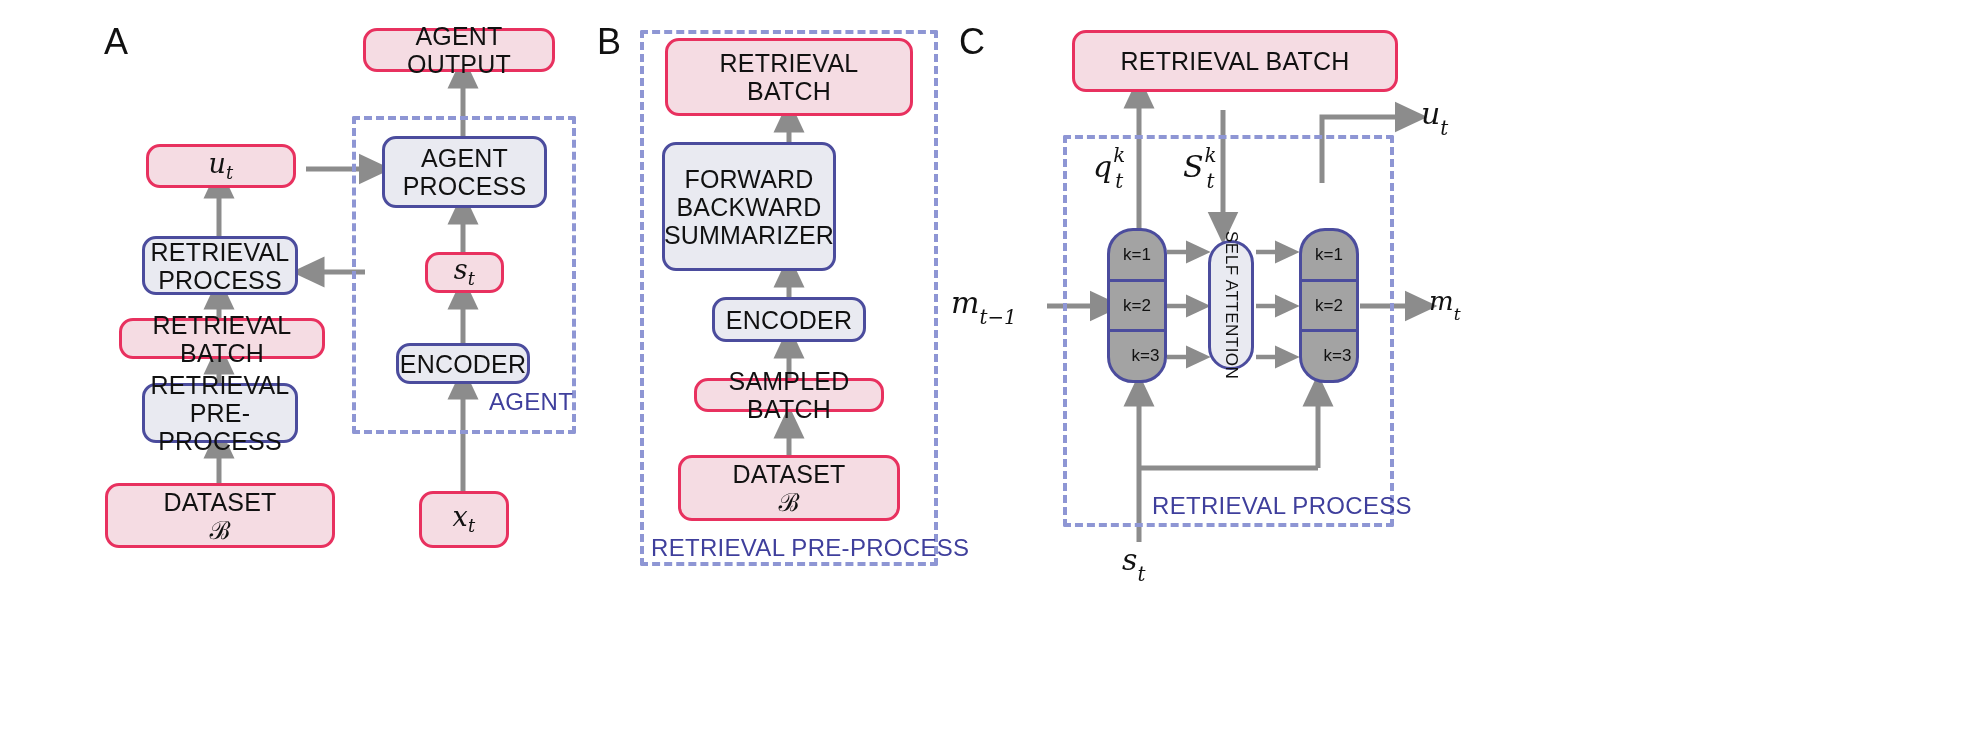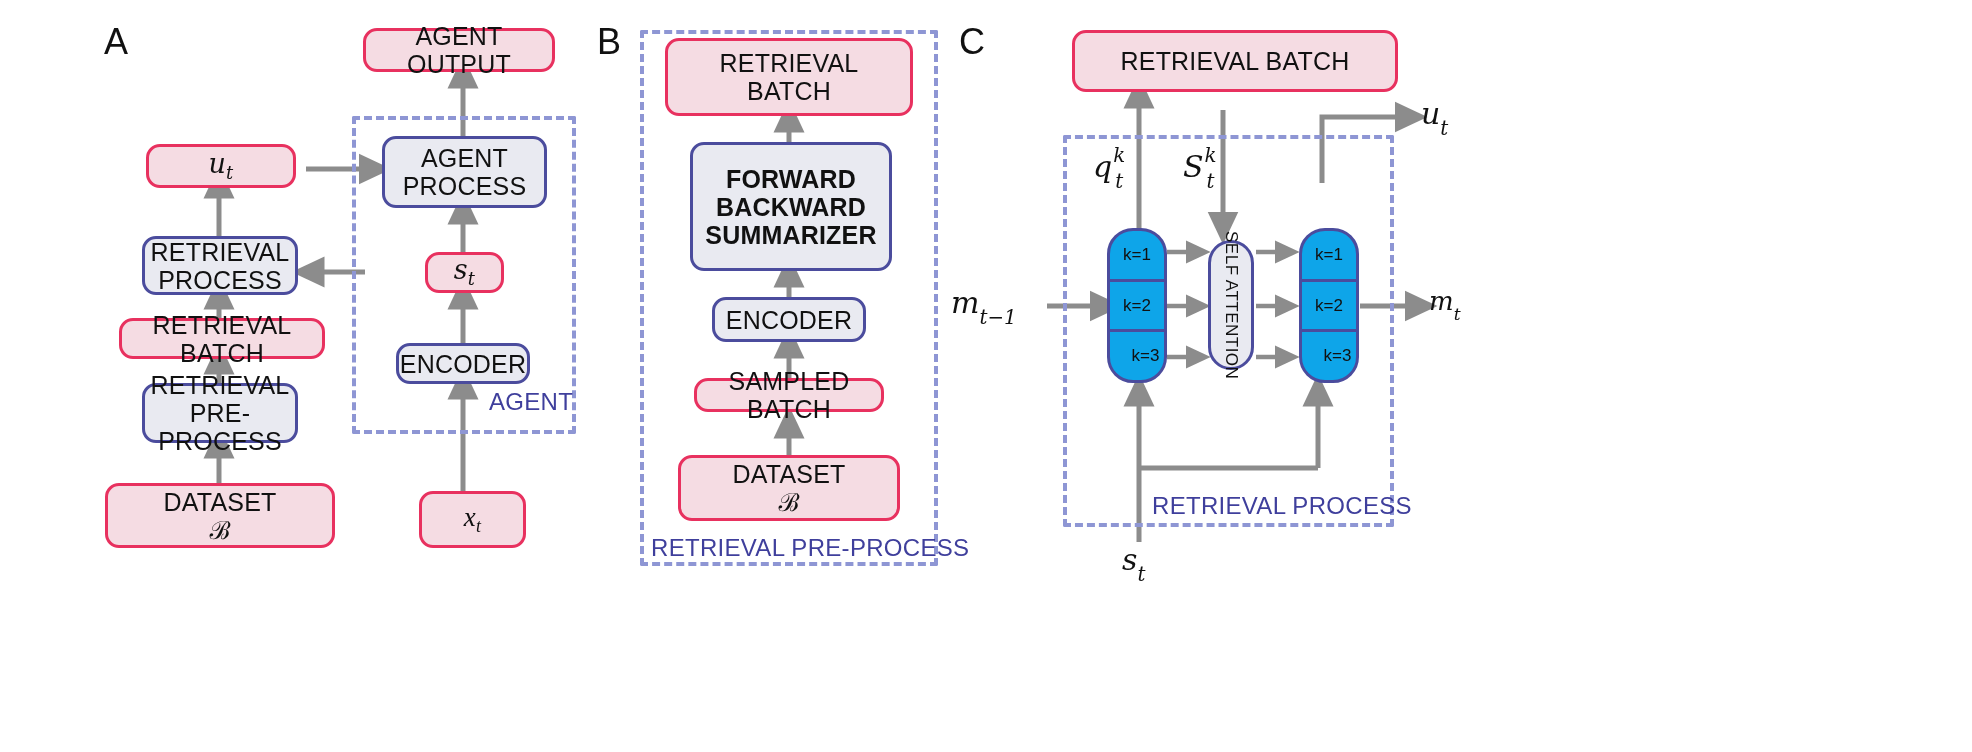--- a/index.html
+++ b/index.html
@@ -94,21 +94,21 @@
     color: #111;
     white-space: nowrap;
     line-height: 1;
   }
 
   
   .memstack {
     position: absolute;
     box-sizing: border-box;
     border: 3.5px solid #4b4c9d;
-    background: #0ea5e9;
+    background: #a3a3a3;
     border-radius: 26px 26px 26px 26px;
     display: flex;
     flex-direction: column;
     overflow: hidden;
   }
   .memcell {
     flex: 1 1 0;
     display: flex;
     align-items: center;
     justify-content: center;
@@ -238,33 +238,33 @@
 PROCESS</div>
 
   <div class="node pink" style="left:119px; top:318px; width:206px; height:41px;">RETRIEVAL BATCH</div>
 
   <div class="node blue" style="left:142px; top:383px; width:156px; height:60px;">RETRIEVAL
 PRE-PROCESS</div>
 
   <div class="node pink" style="left:105px; top:483px; width:230px; height:65px;">DATASET
 ℬ</div>
 
-  <div class="node pink math" style="left:419px; top:491px; width:107px; height:57px;font-family:Liberation Serif, serif;">
+  <div class="node pink math" style="left:419px; top:491px; width:90px; height:57px;">
     <span>x<sub>t</sub></span>
   </div>
 
   <div class="panel-letter" style="left:597px; top:24px;">B</div>
 
   <div class="group" style="left:640px; top:30px; width:298px; height:536px;"></div>
   <div class="group-label" style="left:651px; top:534px;">RETRIEVAL PRE-PROCESS</div>
 
   <div class="node pink" style="left:665px; top:38px; width:248px; height:78px;">RETRIEVAL
 BATCH</div>
 
-  <div class="node blue" style="left:690px; top:142px; width:202px; height:129px;font-weight:bold;">FORWARD
+  <div class="node blue" style="left:662px; top:142px; width:174px; height:129px;">FORWARD
 BACKWARD
 SUMMARIZER</div>
 
   <div class="node blue" style="left:712px; top:297px; width:154px; height:45px;">ENCODER</div>
 
   <div class="node pink" style="left:694px; top:378px; width:190px; height:34px;">SAMPLED BATCH</div>
 
   <div class="node pink" style="left:678px; top:455px; width:222px; height:66px;">DATASET
 ℬ</div>
 

